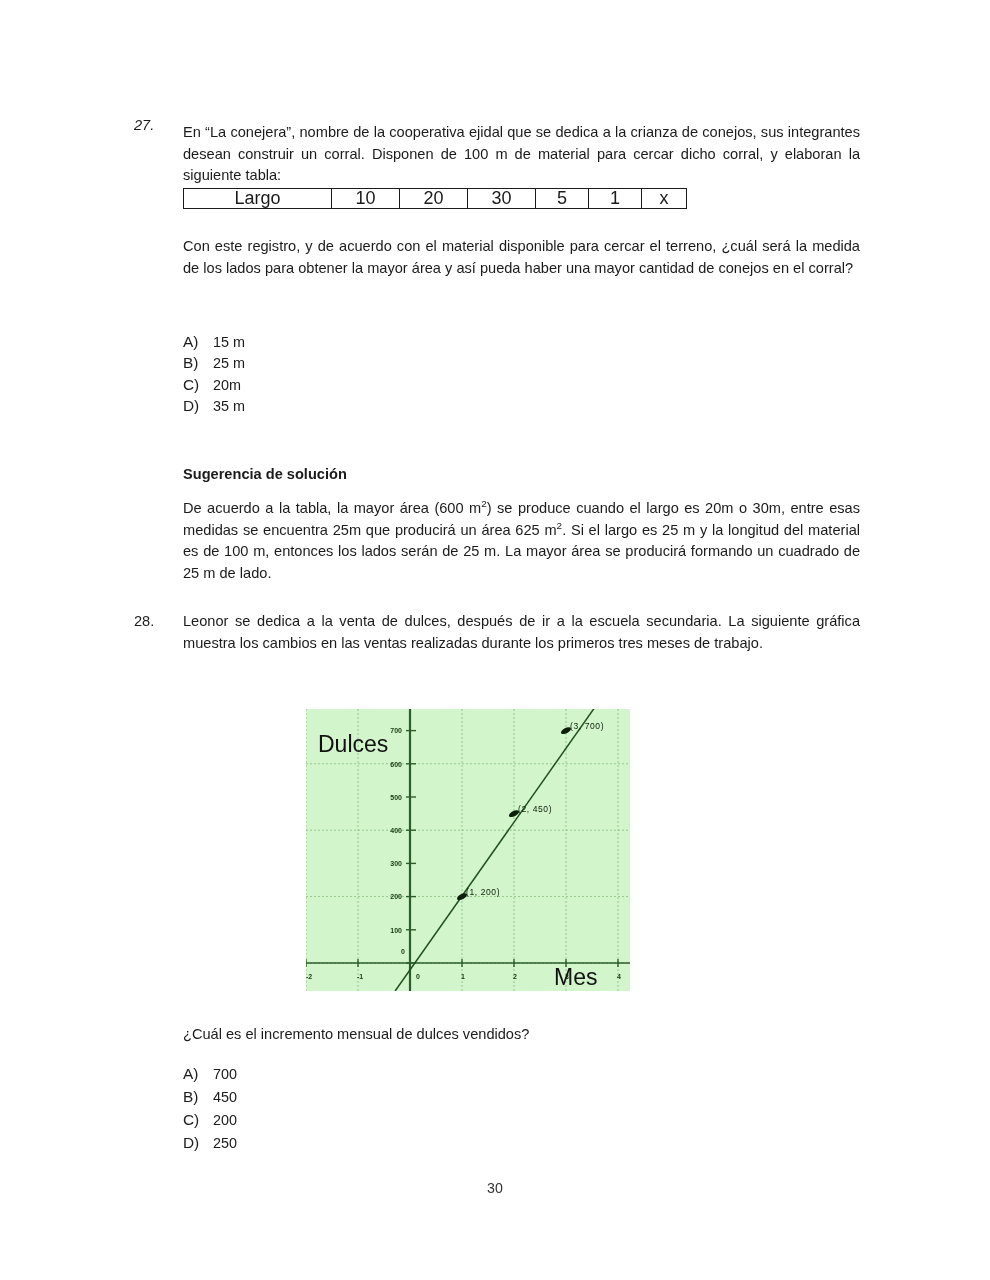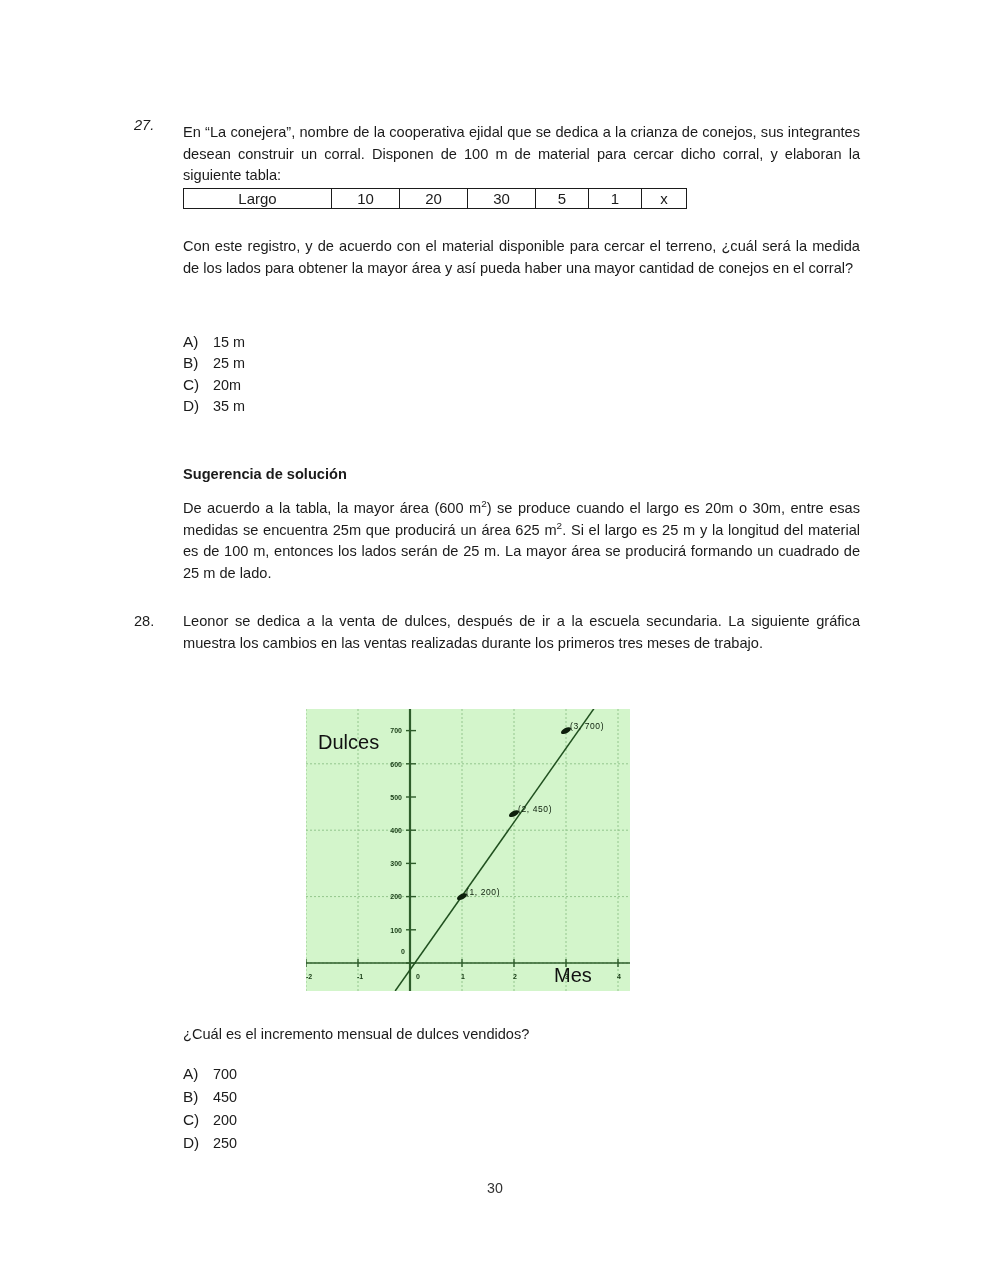--- a/index.html
+++ b/index.html
@@ -67,21 +67,21 @@
     display: inline-block;
     width: 30px;
     font-size: 15.4px;
   }
   .opt-text { display: inline-block; font-size: 14.4px; }
 
   
   .tbl {
     position: absolute;
     border-collapse: collapse;
-    font-size: 15px;
+    font-size: 18px;
     padding-left: 24px;
   }
   .tbl td {
     border: 1px solid #1b1b1b;
     height: 20px;
     padding: 0 4px;
     text-align: center;
     line-height: 19px;
     white-space: nowrap;
   }
@@ -101,21 +101,21 @@
     left: 306px;
     top: 709px;
     width: 324px;
     height: 282px;
     background: #d3f5cb;
     overflow: hidden;
   }
   .chart-svg { display: block; }
   .chart-axis-title {
     position: absolute;
-    font-size: 20px;
+    font-size: 23px;
     color: #111;
     font-family: "Liberation Sans", sans-serif;
   }
   .lbl-dulces { left: 12px; top: 22px; }
   .lbl-mes { left: 248px; top: 255px; }
 
   
   .pagenum {
     position: absolute;
     left: 0; top: 1180px;

